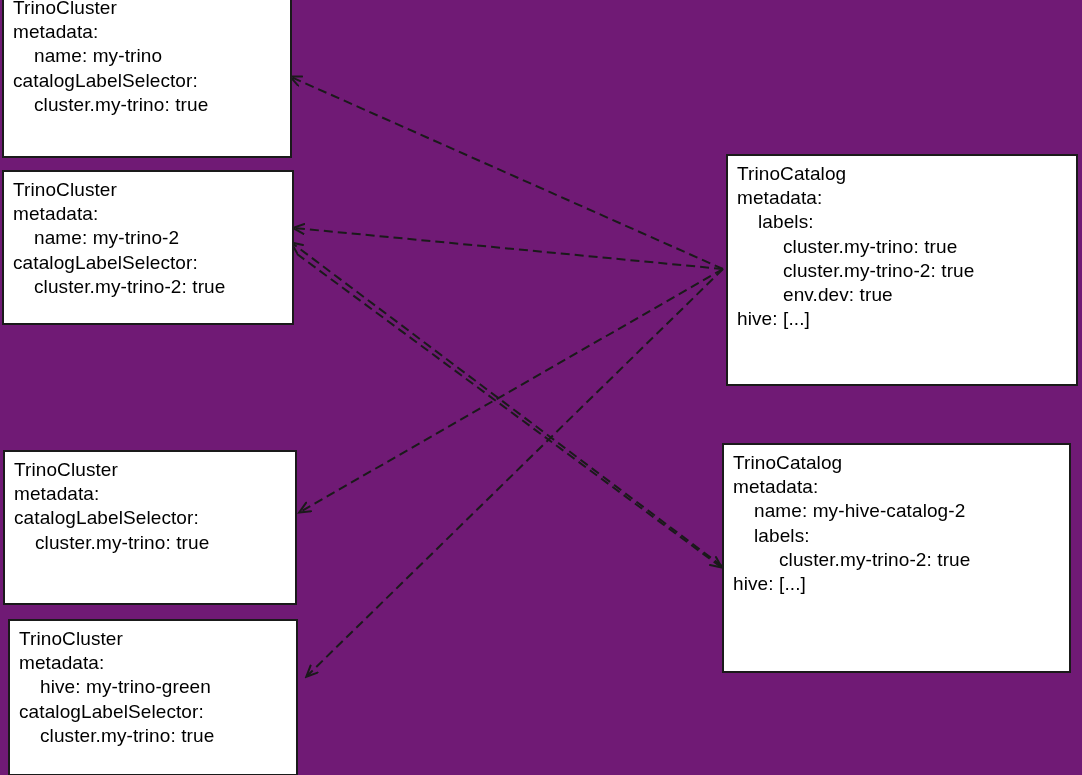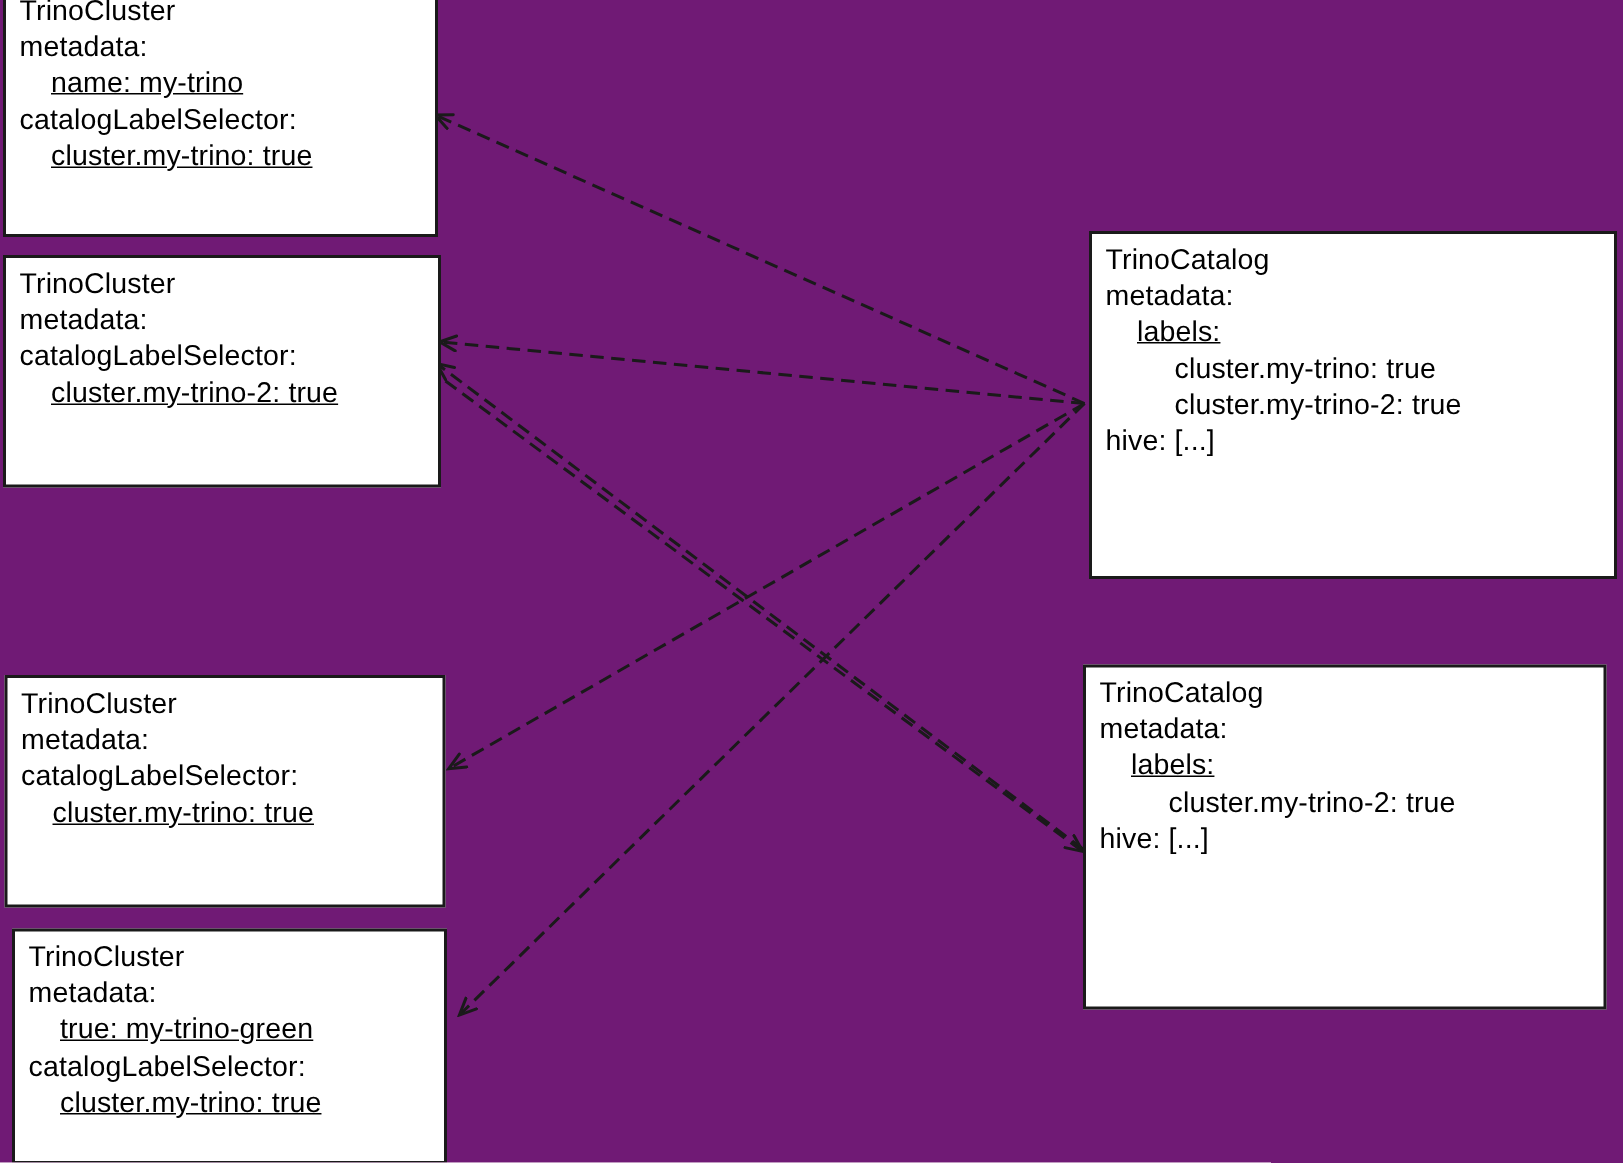--- a/index.html
+++ b/index.html
@@ -34,21 +34,21 @@
     border: 2px solid #1a1a1a;
     padding: 6px 8px 6px 9px;
     z-index: 2;
   }
   .node .line {
     font-size: 19px;
     line-height: 24.2px;
     white-space: pre;
     letter-spacing: 0.1px;
   }
-  .ind1 { padding-left: 21px; text-decoration: underline; }
+  .ind1 { padding-left: 21px; }
   .ind2 { padding-left: 46px; }
 
   
   #cluster-my-trino        { left: 2px;  top: -12px; width: 290px; height: 170px; }
   #cluster-my-trino-2      { left: 2px;  top: 170px; width: 292px; height: 155px; }
   #cluster-my-trino-blue   { left: 3px;  top: 450px; width: 294px; height: 155px; }
   #cluster-my-trino-green  { left: 8px;  top: 619px; width: 290px; height: 157px; }
 
   
   #catalog-my-hive-catalog-1 { left: 726px; top: 154px; width: 352px; height: 232px; }
@@ -83,49 +83,52 @@
     <div class="line">TrinoCluster</div>
     <div class="line">metadata:</div>
     <div class="line ind1">name: my-trino</div>
     <div class="line">catalogLabelSelector:</div>
     <div class="line ind1">cluster.my-trino: true</div>
   </div>
 
   <div class="node" id="cluster-my-trino-2">
     <div class="line">TrinoCluster</div>
     <div class="line">metadata:</div>
+    <div class="line ind1">name: my-trino-2</div>
     <div class="line">catalogLabelSelector:</div>
     <div class="line ind1">cluster.my-trino-2: true</div>
   </div>
 
   <div class="node" id="cluster-my-trino-blue">
     <div class="line">TrinoCluster</div>
     <div class="line">metadata:</div>
     <div class="line">catalogLabelSelector:</div>
     <div class="line ind1">cluster.my-trino: true</div>
   </div>
 
   <div class="node" id="cluster-my-trino-green">
     <div class="line">TrinoCluster</div>
     <div class="line">metadata:</div>
-    <div class="line ind1">true: my-trino-green</div>
+    <div class="line ind1">hive: my-trino-green</div>
     <div class="line">catalogLabelSelector:</div>
     <div class="line ind1">cluster.my-trino: true</div>
   </div>
 
   <div class="node" id="catalog-my-hive-catalog-1">
     <div class="line">TrinoCatalog</div>
     <div class="line">metadata:</div>
     <div class="line ind1">labels:</div>
     <div class="line ind2">cluster.my-trino: true</div>
     <div class="line ind2">cluster.my-trino-2: true</div>
+    <div class="line ind2">env.dev: true</div>
     <div class="line">hive: [...]</div>
   </div>
 
   <div class="node" id="catalog-my-hive-catalog-2">
     <div class="line">TrinoCatalog</div>
     <div class="line">metadata:</div>
+    <div class="line ind1">name: my-hive-catalog-2</div>
     <div class="line ind1">labels:</div>
     <div class="line ind2">cluster.my-trino-2: true</div>
     <div class="line">hive: [...]</div>
   </div>
 
 </div>
 
 </body></html>

